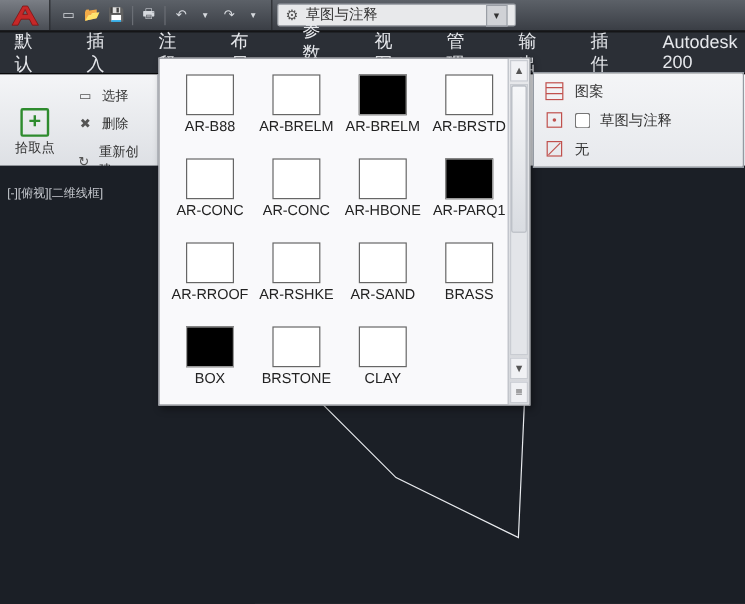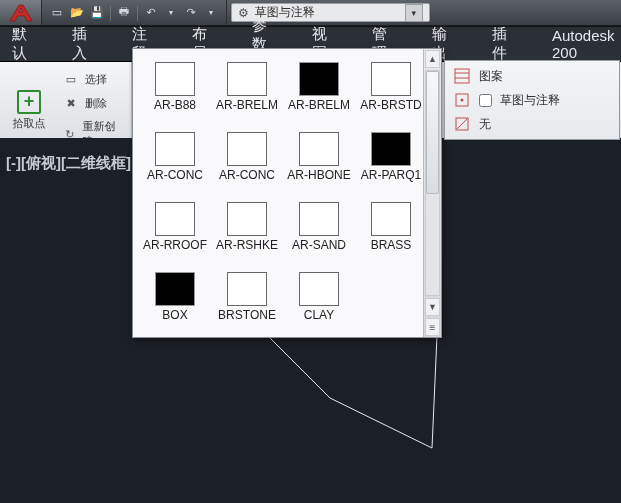--- a/index.html
+++ b/index.html
@@ -67,21 +67,21 @@
     display:flex; align-items:center; justify-content:center; gap:4px;
   }
   .panel-right-strip { flex:1; }
 
   
   .canvas {
     position:absolute; left:0; right:0; top:138px; bottom:0;
     background:#1b1f26; overflow:hidden;
   }
   .view-label {
-    position:absolute; left:6px; top:16px; color:#c7cad0; font-size:15px;font-weight:bold;
+    position:absolute; left:6px; top:16px; color:#c7cad0; font-size:10px;
   }
   .canvas svg.shape { position:absolute; left:0; top:0; }
 
   
   .pattern-popup {
     position:absolute; left:132px; top:48px;
     width:310px; height:290px; background:#f9f9fb;
     border:1px solid #8a8e95; box-shadow:2px 3px 6px rgba(0,0,0,.4);
     display:flex;
   }

